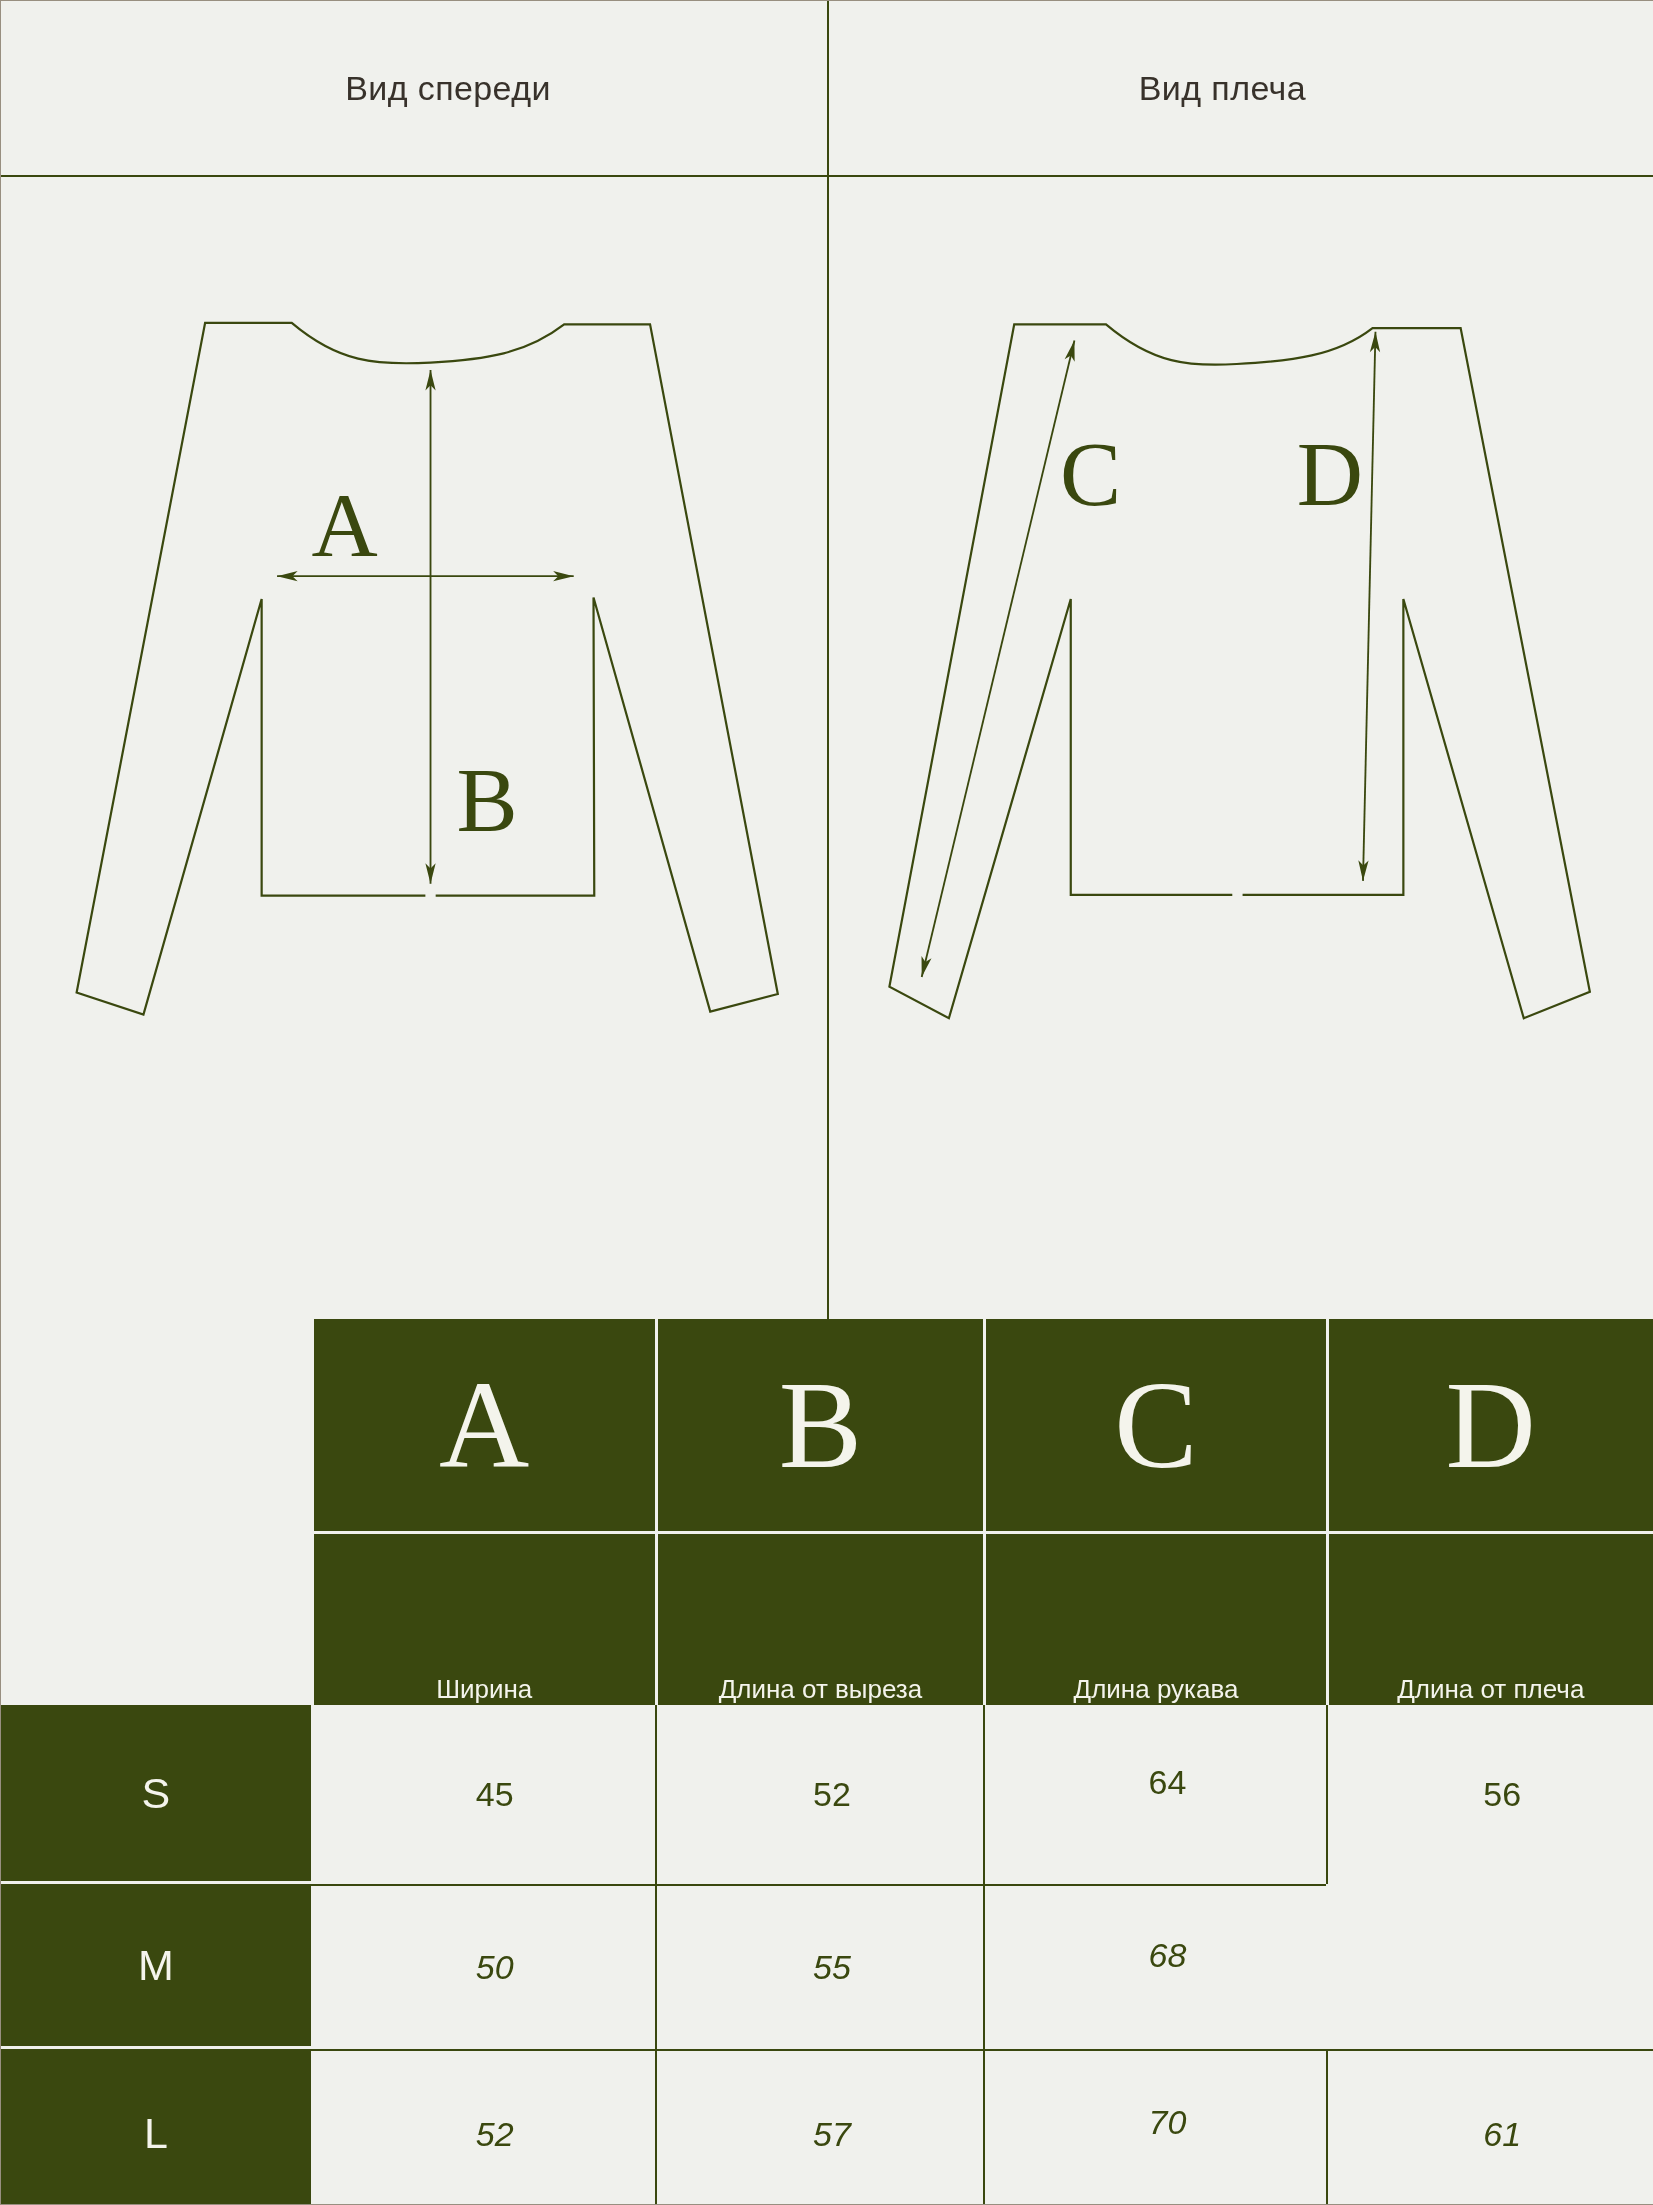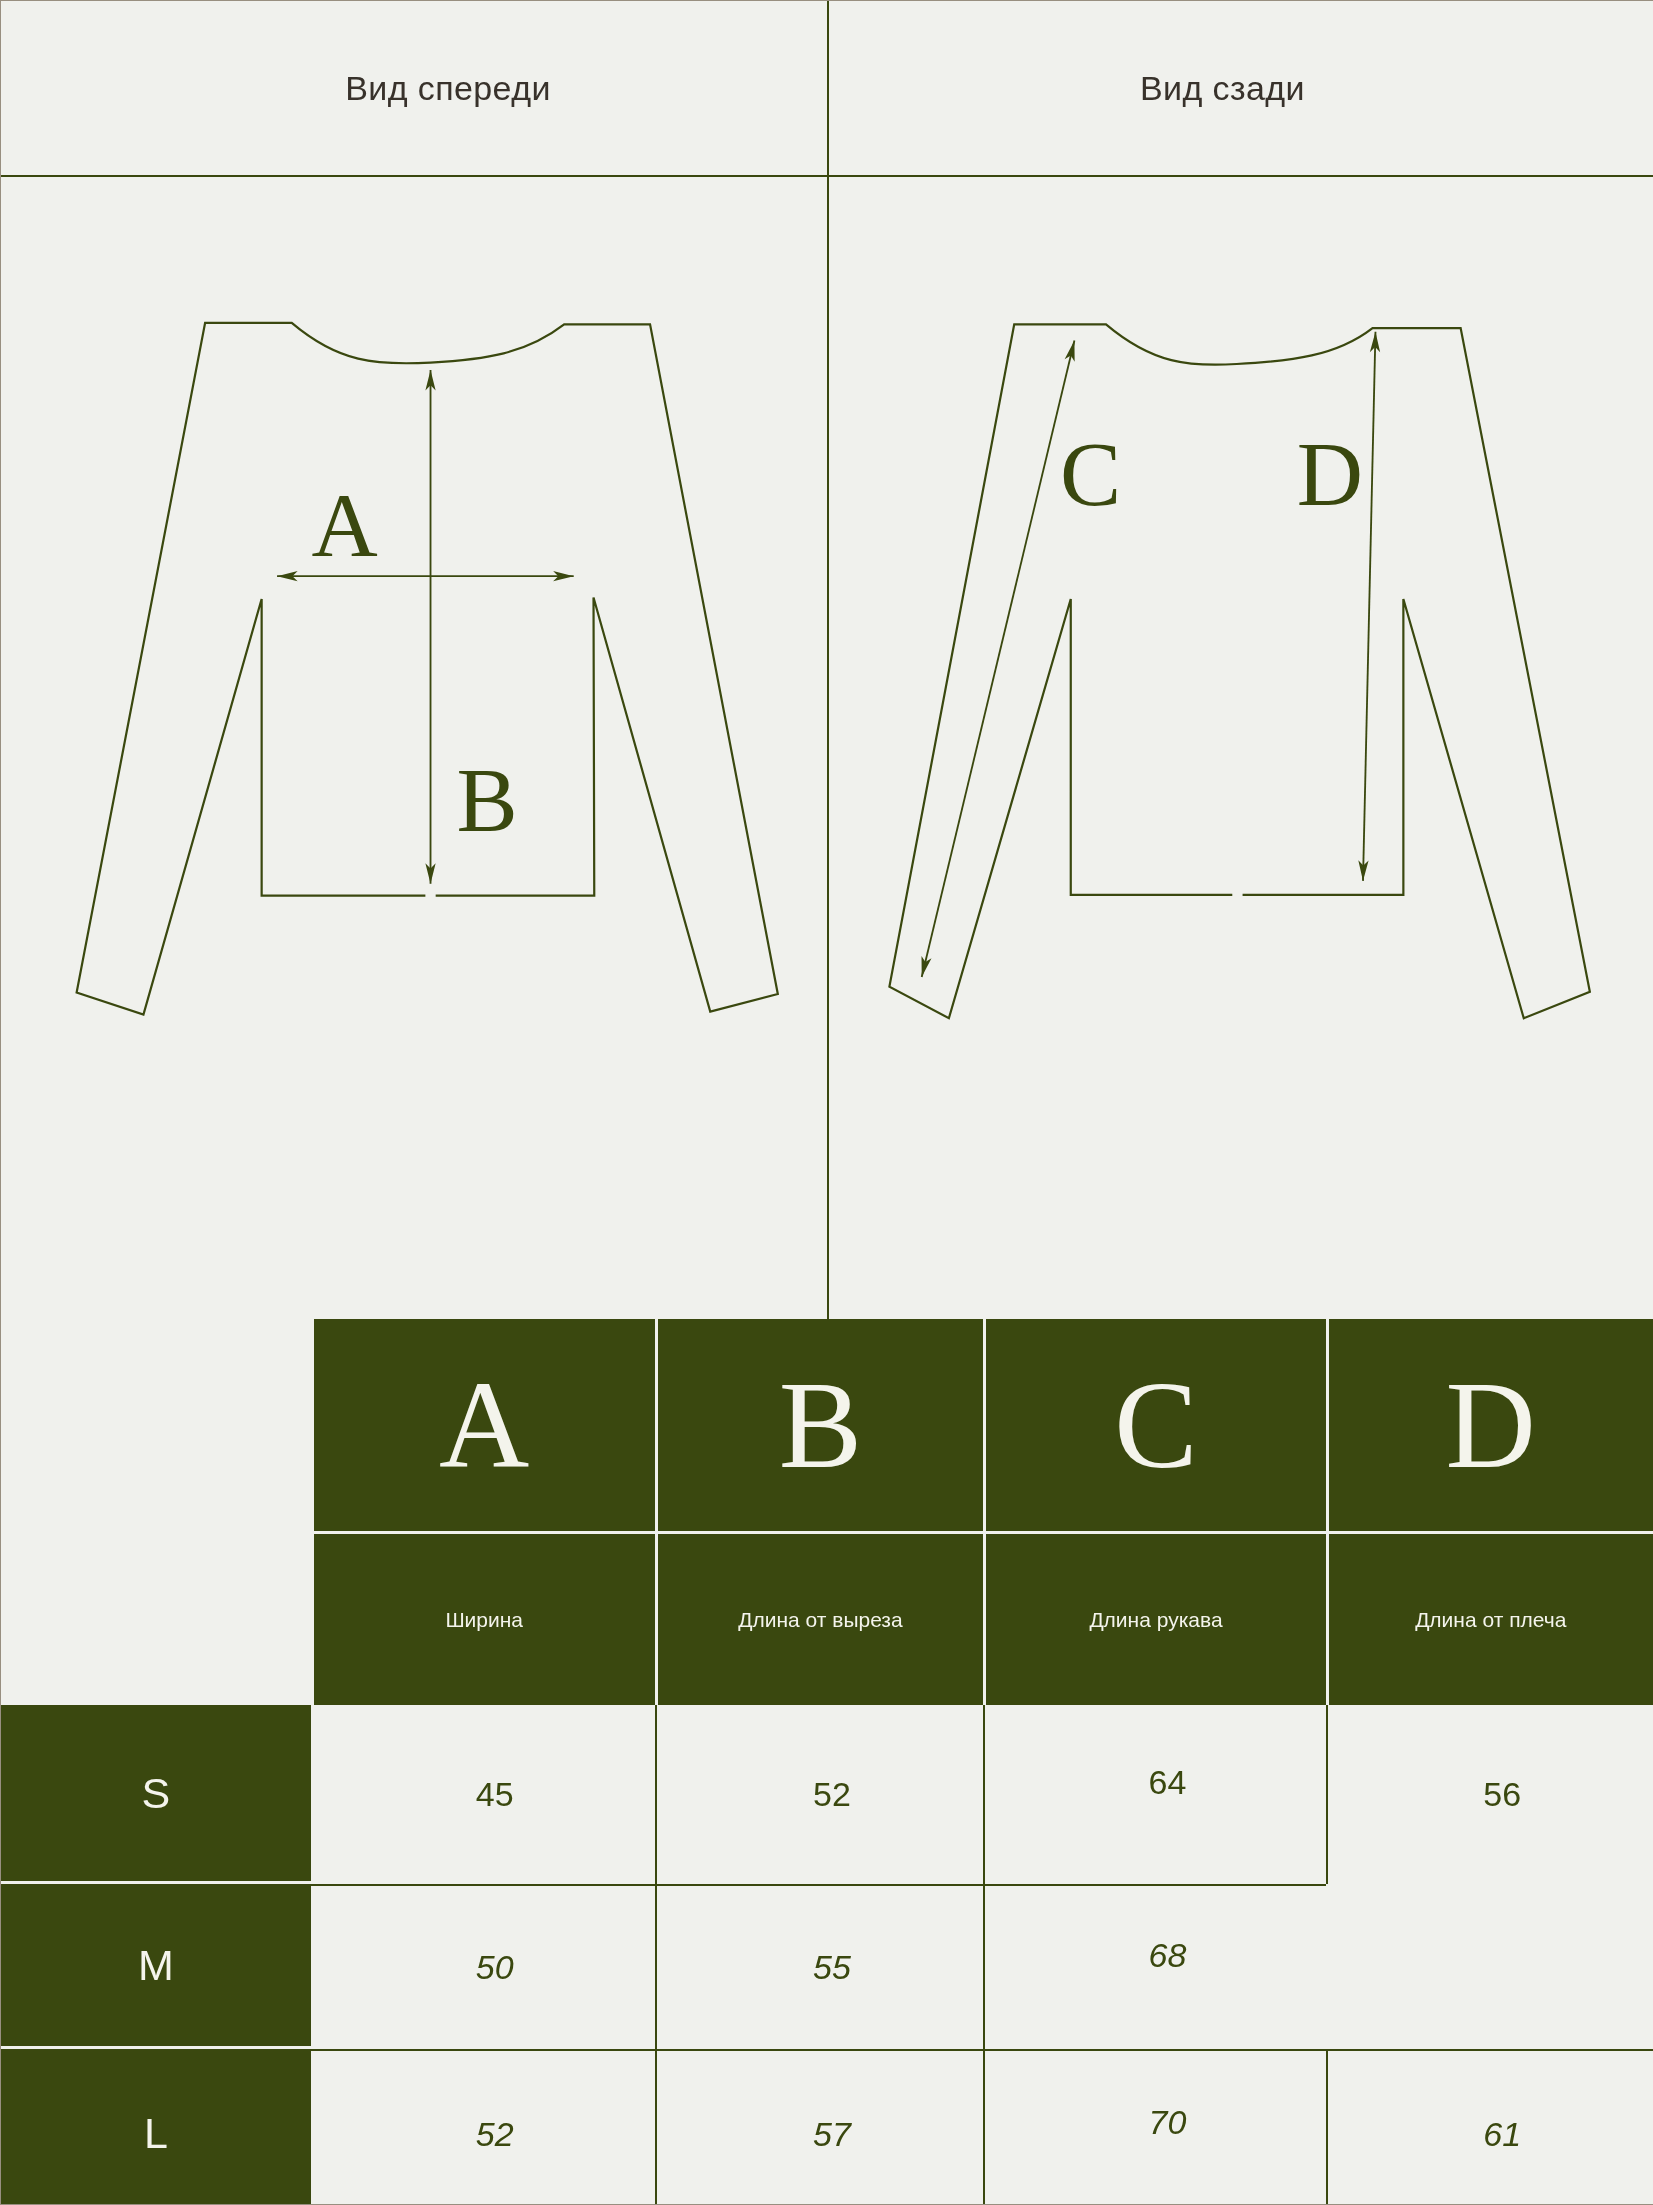--- a/index.html
+++ b/index.html
@@ -56,36 +56,36 @@
   .green{background:var(--accent);color:var(--light);}
   .wline-b{border-bottom:3.7px solid var(--bg);}
   .wline-l{border-left:3.7px solid var(--bg);}
   .gline-t{border-top:2.2px solid var(--accent);font-style:italic;}
   .gline-l{border-left:2.2px solid var(--accent);}
   .size-head{grid-row:1 / 3;grid-column:1;font-size:28px;}
   .letter{
     font-family:"Liberation Serif", serif;font-size:125px;line-height:1;
     font-weight:400;
   }
-  .sub{font-size:21px;}
+  .sub{font-size:26px;align-items:flex-end;}
   .rowlabel{font-size:43px;font-weight:400;}
   .data{color:var(--accent);font-size:34px;padding-left:24px;}
   .data.ccol span{transform:translateY(-11.8px);display:inline-block;}
 </style>
 </head>
 <body>
 
 <div class="page">
 
   <div class="titles-row">
     <div class="title-cell front">
       <span>Вид спереди</span>
     </div>
     <div class="title-cell back">
-      <span>Вид сзади</span>
+      <span>Вид плеча</span>
     </div>
   </div>
 
   <div class="panels">
 
     <div class="panel">
       <svg viewBox="0 0 1125 1554">
         <defs>
           <marker id="ah1" viewBox="0 0 30 16" refX="29" refY="8" markerWidth="30" markerHeight="16" markerUnits="userSpaceOnUse" orient="auto-start-reverse">
             <path class="ah-fill" d="M1,1 L29,8 L1,15 L8,8 Z"></path>

